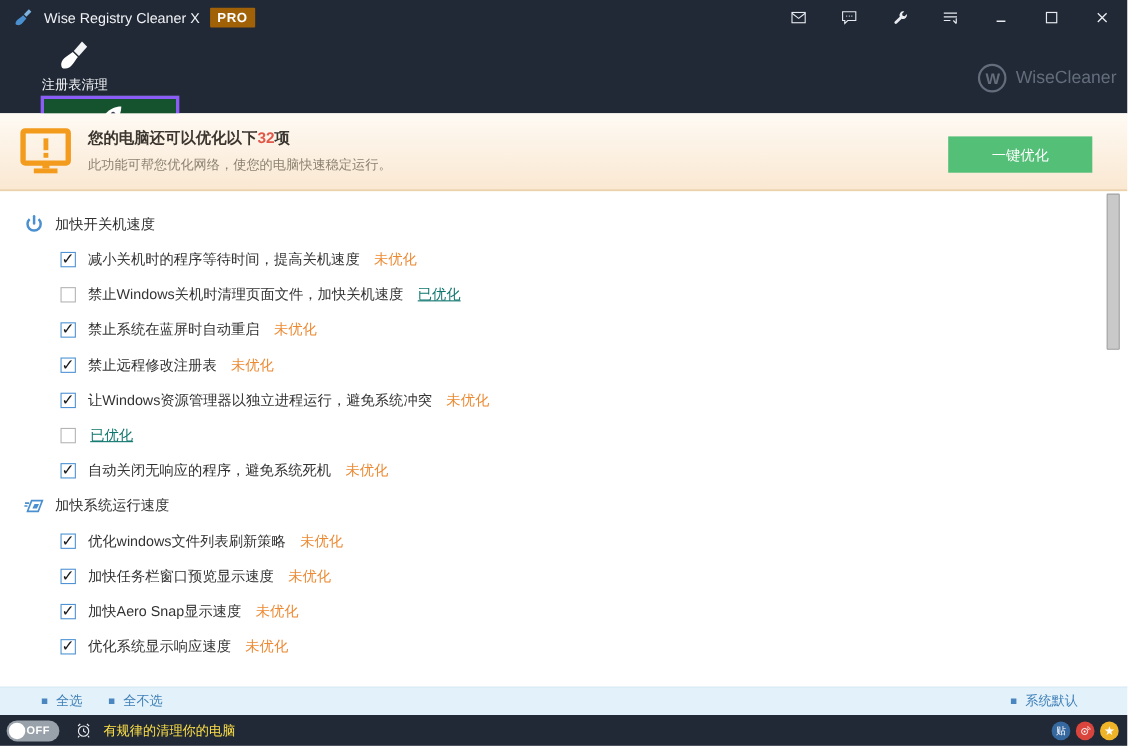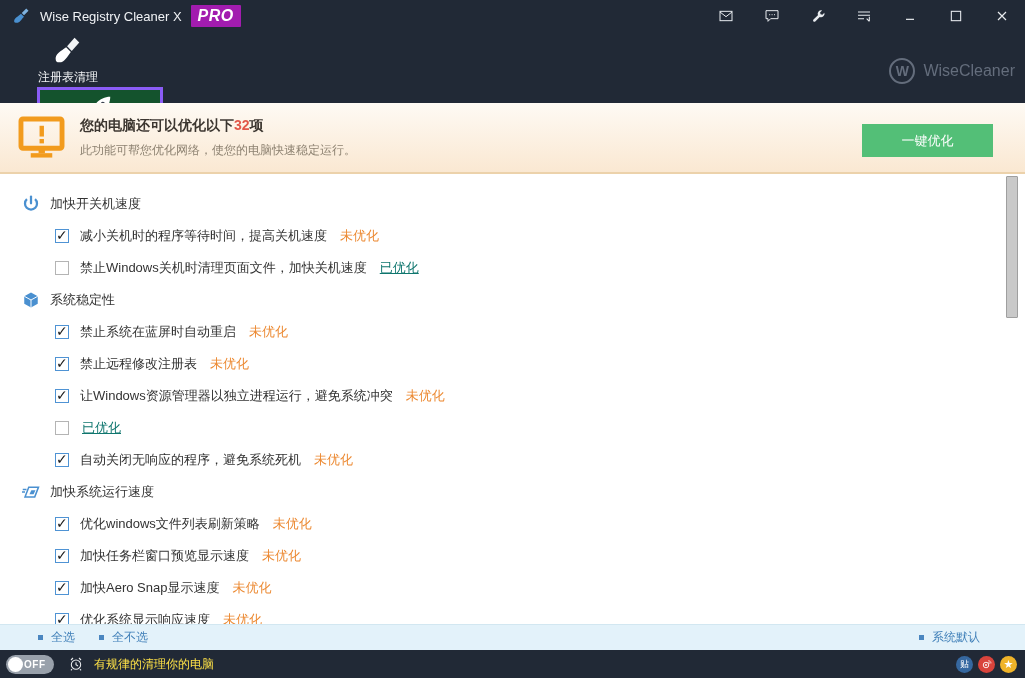--- a/index.html
+++ b/index.html
@@ -4,22 +4,22 @@
 <style>
   * { margin:0; padding:0; box-sizing:border-box; }
   html,body { width:1025px; height:682px; overflow:hidden;
     font-family:"Liberation Sans","DejaVu Sans",sans-serif; background:#fff; }
 
   
   .header { background:#212936; height:103px; position:relative; }
   .titlebar { height:32px; display:flex; align-items:center; padding-left:12px; }
   .app-icon { width:18px; height:18px; margin-right:10px; }
   .app-title { color:#f0f2f5; font-size:13px; }
-  .pro-badge { background:#a21caf; color:#fff; font-size:16px; font-weight:bold;
-    padding:2px 7px; margin-left:9px; border-radius:1px; letter-spacing:.5px;font-style:italic; }
+  .pro-badge { background:#a16207; color:#fff; font-size:12px; font-weight:bold;
+    padding:2px 7px; margin-left:9px; border-radius:1px; letter-spacing:.5px; }
   .tb-icons { margin-left:auto; display:flex; align-items:center; }
   .tb-btn { width:46px; height:32px; display:flex; align-items:center; justify-content:center; cursor:pointer; }
   .tb-btn svg { width:16px; height:16px; }
 
   .tabbar { display:flex; height:71px; padding-left:5px;flex-direction:column; }
   .tab { width:126px; height:71px; display:flex; flex-direction:column; align-items:center;
     justify-content:center; margin-right:4px; cursor:pointer; border:1px solid transparent; }
   .tab.active { background:#14532d; border:3px solid #8b5cf6;margin-left:32px; }
   .tab-icon { height:34px; display:flex; align-items:center; justify-content:center; }
   .tab-label { color:#f2f4f6; font-size:12px; margin-top:2px; }
@@ -212,27 +212,20 @@
     <span class="checkbox checked"></span>
     <span class="item-label">减小关机时的程序等待时间，提高关机速度</span>
     <span class="status">未优化</span>
   </div>
   <div class="row item">
     <span class="checkbox"></span>
     <span class="item-label">禁止Windows关机时清理页面文件，加快关机速度</span>
     <span class="status done">已优化</span>
   </div>
 
-  <div class="row section">
-    <svg class="sec-icon" viewBox="0 0 24 24">
-      <path fill="#4a90d0" d="M12 2l9 5v10l-9 5-9-5V7z"></path>
-      <path d="M3 7l9 5 9-5M12 12v10" stroke="#fff" stroke-width="1.3" fill="none"></path>
-      </svg>
-    <span class="sec-title">系统稳定性</span>
-  </div>
   <div class="row item">
     <span class="checkbox checked"></span>
     <span class="item-label">禁止系统在蓝屏时自动重启</span>
     <span class="status">未优化</span>
   </div>
   <div class="row item">
     <span class="checkbox checked"></span>
     <span class="item-label">禁止远程修改注册表</span>
     <span class="status">未优化</span>
   </div>

